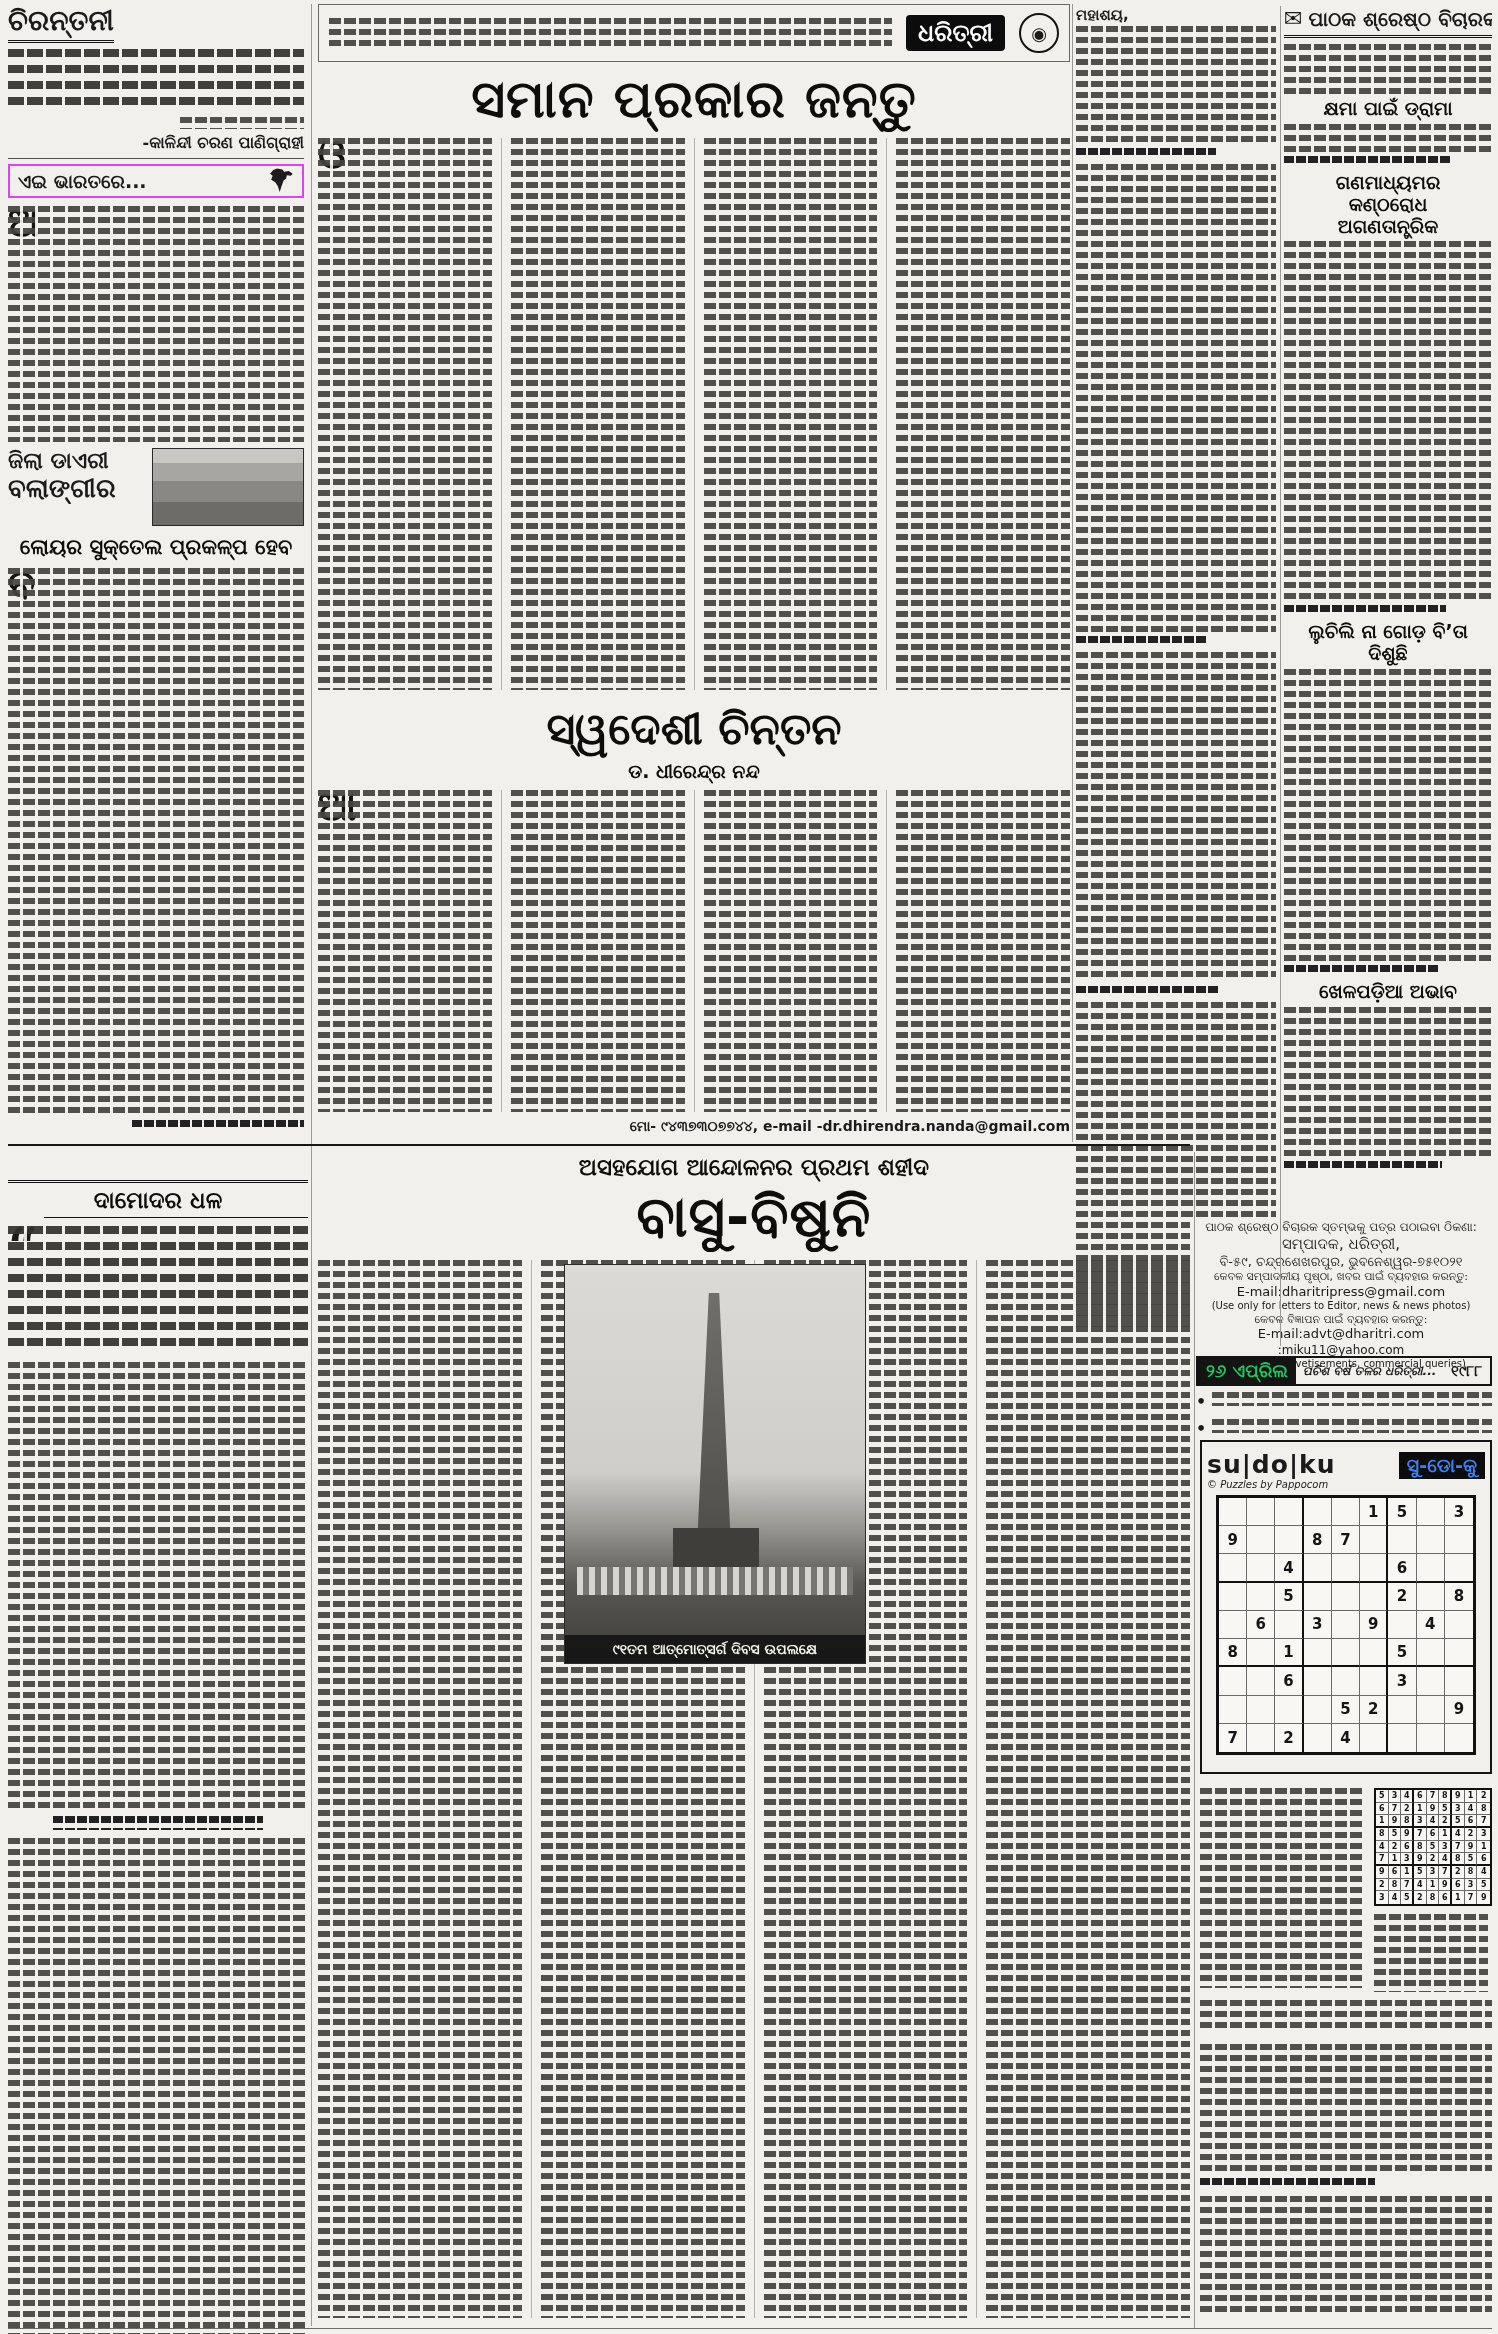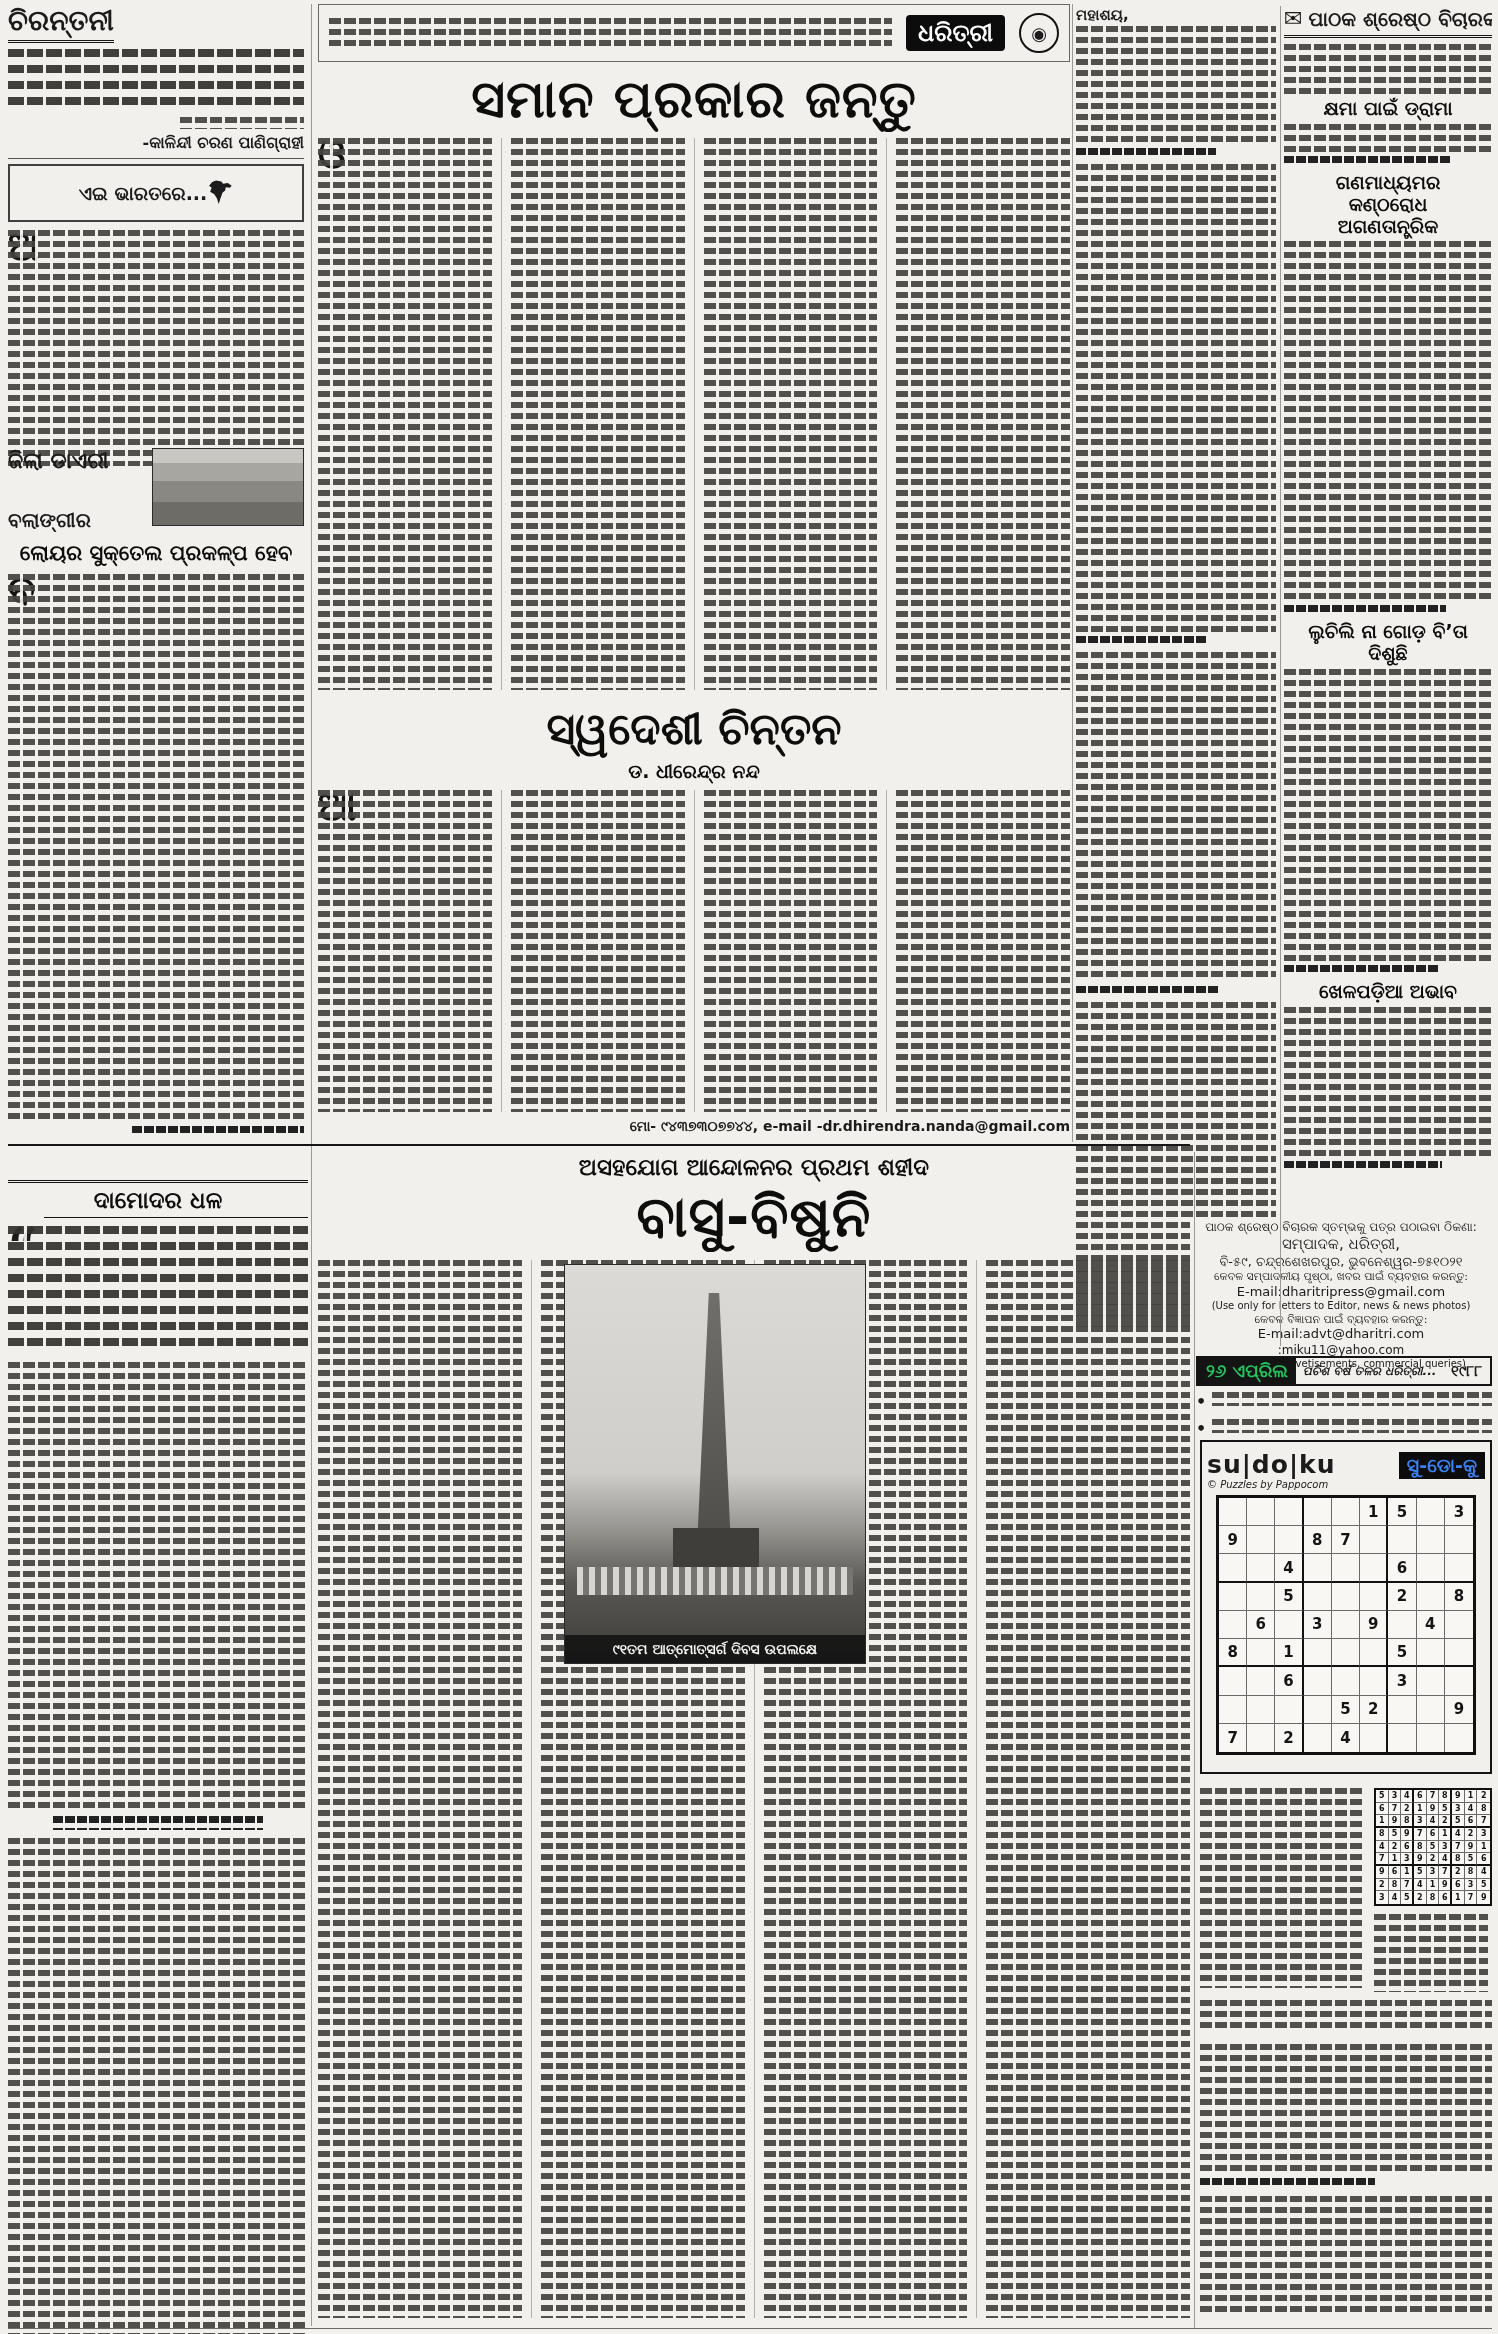--- a/index.html
+++ b/index.html
@@ -28,21 +28,21 @@
   .cols{display:flex;width:100%;}
   .col{flex:1 1 0;padding:0 9px;position:relative;}
   .col:first-child{padding-left:0;}
   .col:last-child{padding-right:0;}
   .col + .col{border-left:1px solid #b3b1ac;}
   .hl{font-weight:bold;text-align:center;white-space:nowrap;overflow:hidden;color:#0d0d0c;}
   .rule-v{position:absolute;width:0;border-left:1px solid #9b9994;}
   .rule-h{position:absolute;height:0;border-top:2px solid #161616;}
   .dropcap{position:absolute;top:-4px;left:0;font-size:40px;line-height:1;font-weight:bold;
            background:#f2f0ec;padding:0 6px 4px 0;color:#141414;}
-  .boxbar{border:2px solid #404040;display:flex;align-items:center;justify-content:center;padding:12px 8px;}
+  .boxbar{border:2px solid #d946ef;display:flex;align-items:center;justify-content:space-between;padding:0 8px;}
   .logo-box{background:#0c0c0c;color:#fff;font-weight:bold;font-size:24px;padding:4px 12px;border-radius:4px;white-space:nowrap;}
   .emblem{width:36px;height:36px;border:2px solid #141414;border-radius:50%;display:flex;align-items:center;justify-content:center;font-size:18px;}
   .photo-frame{border:1px solid #2a2a2a;}
   
   .sud-grid{display:grid;grid-template-columns:repeat(9,1fr);grid-template-rows:repeat(9,1fr);
             border:3px solid #111;background:#f8f7f4;}
   .sud-cell{border-right:1px solid #6a6a6a;border-bottom:1px solid #6a6a6a;display:flex;
             align-items:center;justify-content:center;font-weight:bold;color:#141414;}
   .sud-cell:nth-child(9n){border-right:none;}
   .sud-cell.thick-r{border-right:2px solid #111;}
@@ -103,21 +103,21 @@
     <div style="position:relative;margin-top:8px;height:236px;">
       <span class="dropcap">ଅ</span>
       <div class="sim" style="height:100%;"></div>
     </div>
   </section>
 
   <section class="abs" style="left:8px;top:448px;width:296px;height:692px;">
     <div style="display:flex;gap:8px;align-items:flex-start;">
       <div style="width:136px;">
         <div style="font-weight:bold;font-size:22px;white-space:nowrap;overflow:hidden;">ଜିଲା ଡାଏରୀ</div>
-        <div style="font-weight:bold;font-size:20px;white-space:nowrap;overflow:hidden;margin-top:35px;">ବଲାଙ୍ଗୀର</div>
+        <div style="font-weight:bold;font-size:26px;white-space:nowrap;overflow:hidden;">ବଲାଙ୍ଗୀର</div>
       </div>
       <div class="photo-frame" style="width:150px;height:76px;background:
              linear-gradient(180deg,#c9c7c2 0 18%,#a8a6a1 18% 42%,#8a8883 42% 70%,#6e6c67 70% 100%);">
       </div>
     </div>
     <div class="hl" style="font-size:21px;height:30px;line-height:30px;margin-top:6px;">ଲୋୟର ସୁକ୍ତେଲ ପ୍ରକଳ୍ପ ହେବ</div>
     <div style="position:relative;margin-top:6px;height:546px;">
       <span class="dropcap">ବ</span>
       <div class="sim" style="height:100%;"></div>
     </div>

